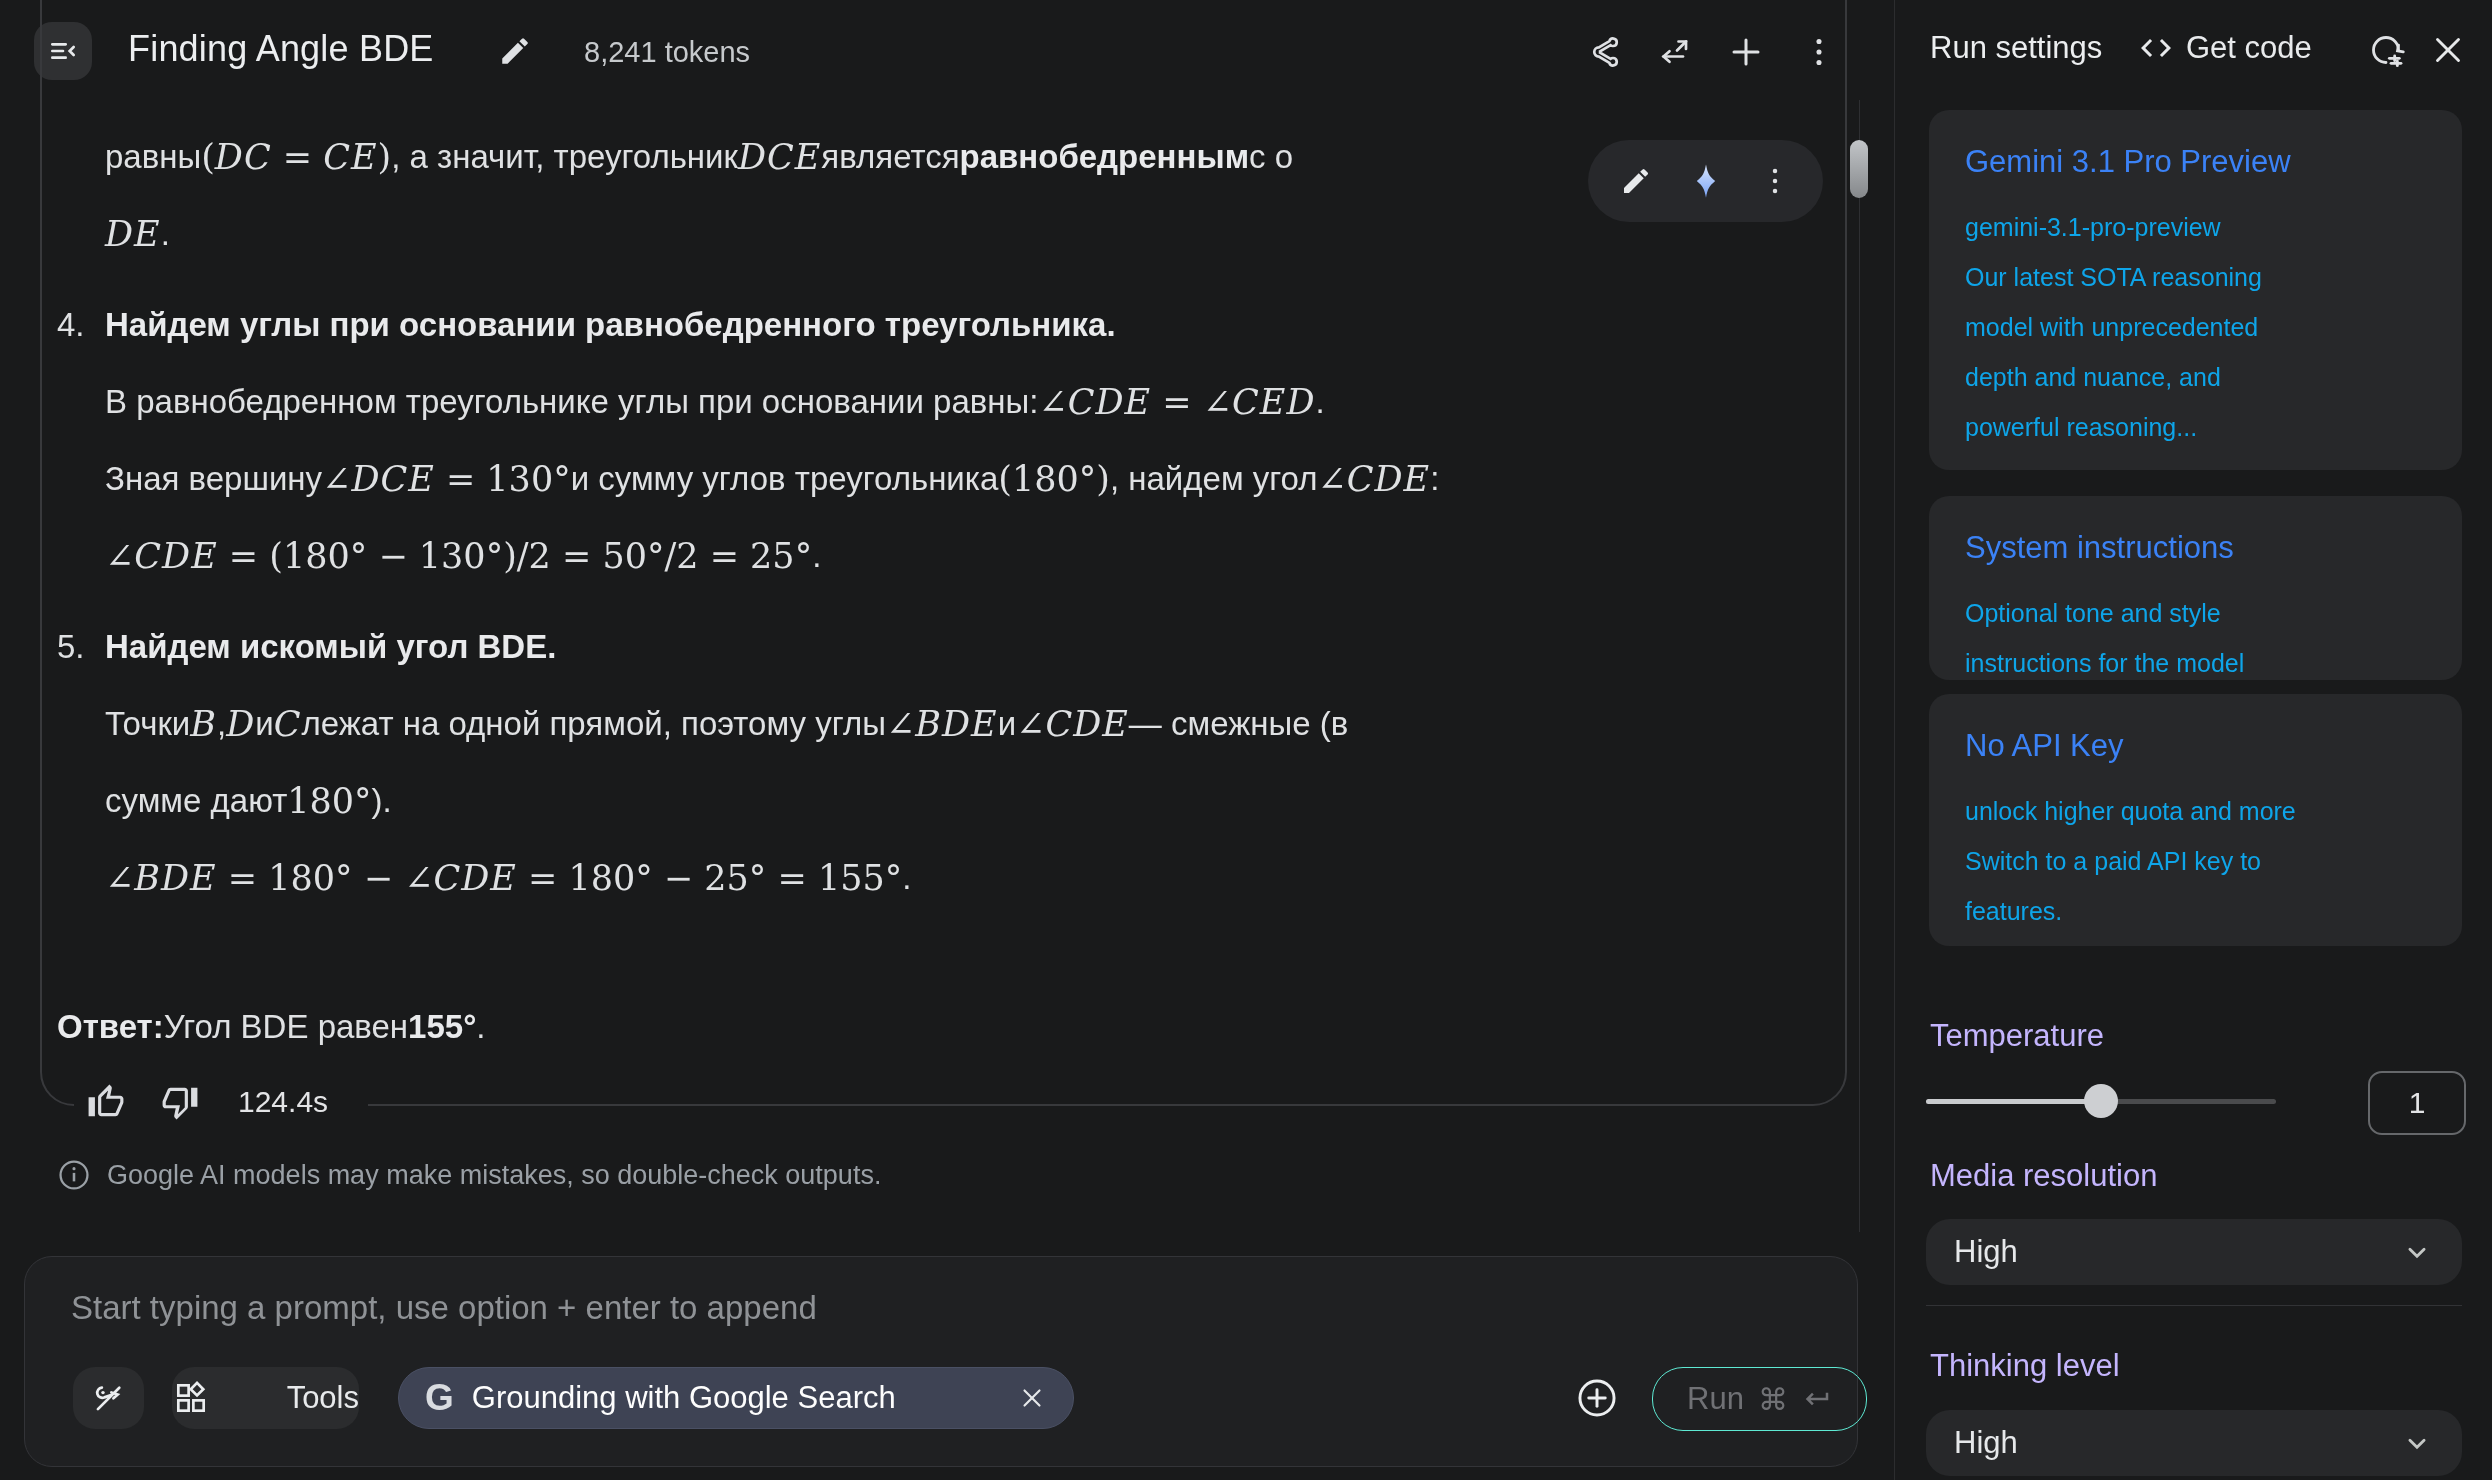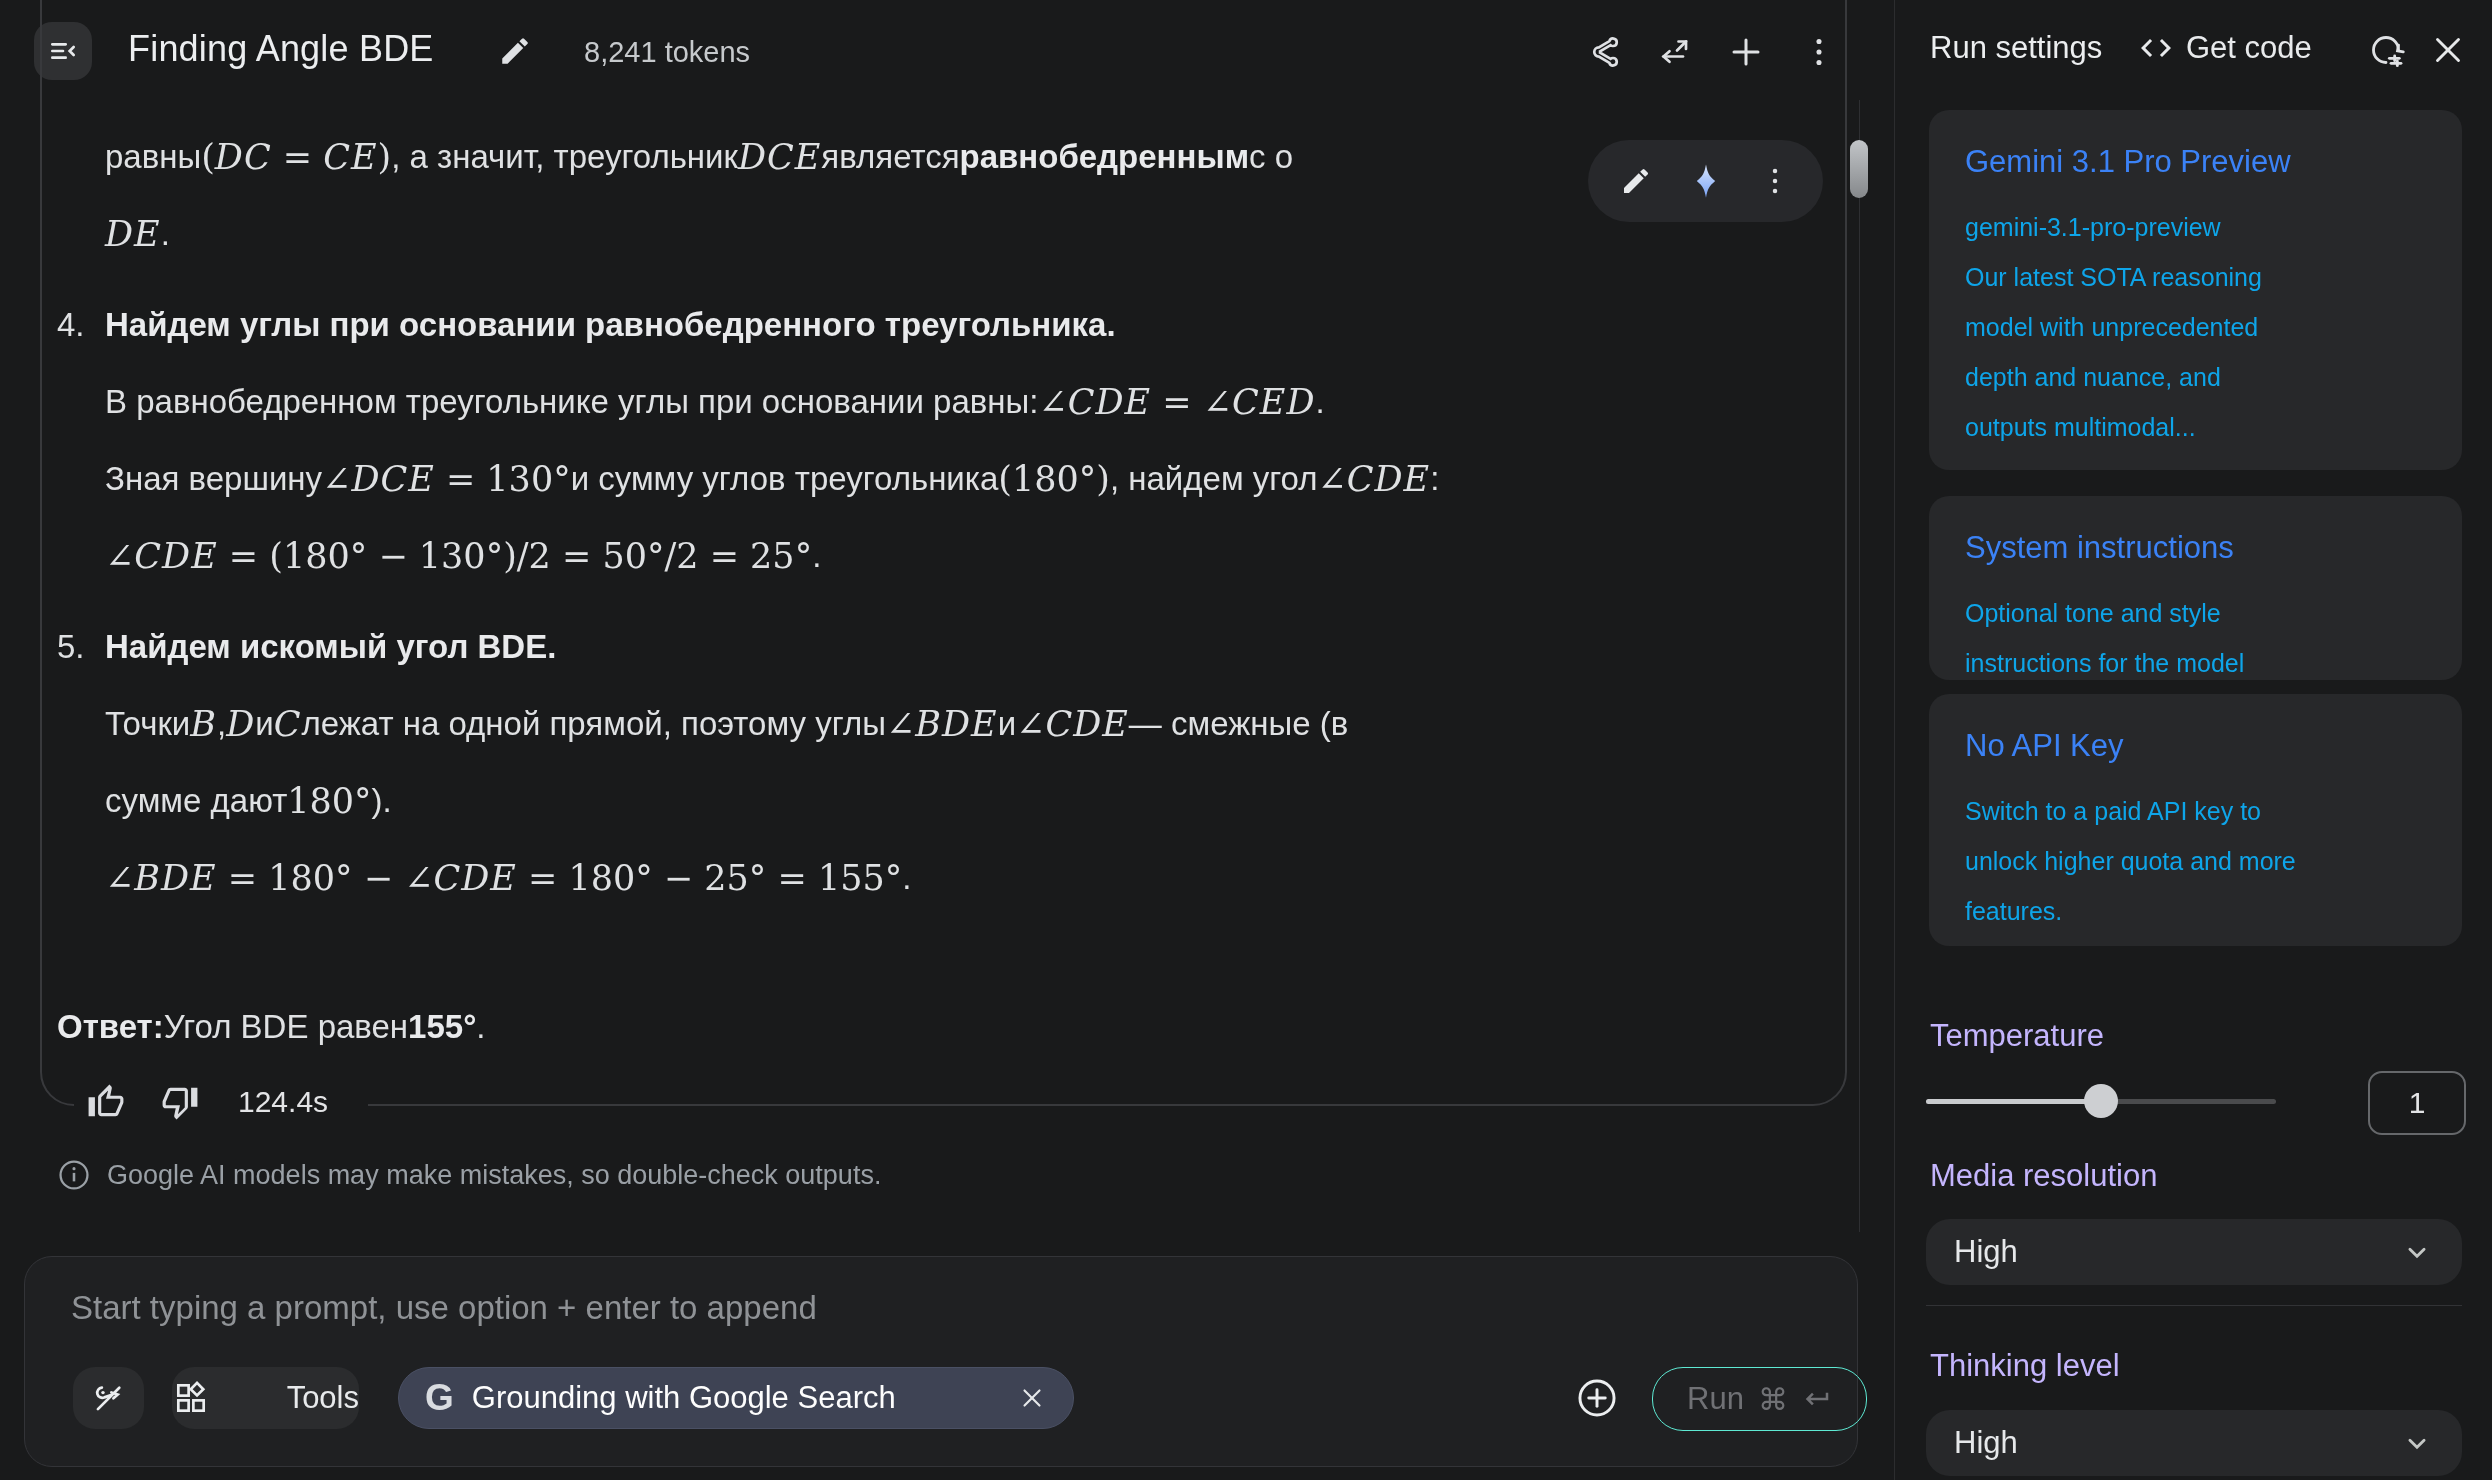--- a/index.html
+++ b/index.html
@@ -356,37 +356,37 @@
   </svg>
 </div>
 
 <div class="abs card" style="top:110px;height:360px;">
   <div class="card-title">Gemini 3.1 Pro Preview</div>
   <div>
       <div class="card-desc-line">gemini-3.1-pro-preview</div>
       <div class="card-desc-line">Our latest SOTA reasoning</div>
       <div class="card-desc-line">model with unprecedented</div>
       <div class="card-desc-line">depth and nuance, and</div>
-      <div class="card-desc-line">outputs multimodal...</div>
+      <div class="card-desc-line">powerful reasoning...</div>
     </div>
 </div>
 
 <div class="abs card" style="top:496px;height:184px;">
   <div class="card-title">System instructions</div>
   <div>
       <div class="card-desc-line">Optional tone and style</div>
       <div class="card-desc-line">instructions for the model</div>
     </div>
 </div>
 
 <div class="abs card" style="top:694px;height:252px;">
   <div class="card-title">No API Key</div>
   <div>
+      <div class="card-desc-line">unlock higher quota and more</div>
       <div class="card-desc-line">Switch to a paid API key to</div>
-      <div class="card-desc-line">unlock higher quota and more</div>
       <div class="card-desc-line">features.</div>
     </div>
 </div>
 
 <div class="abs set-label" style="top:1018px;">Temperature</div>
 <div class="abs slider-row">
   <div class="slider-track">
     <div class="slider-fill"></div>
     <div class="slider-thumb" style="left:158px;"></div>
   </div>

